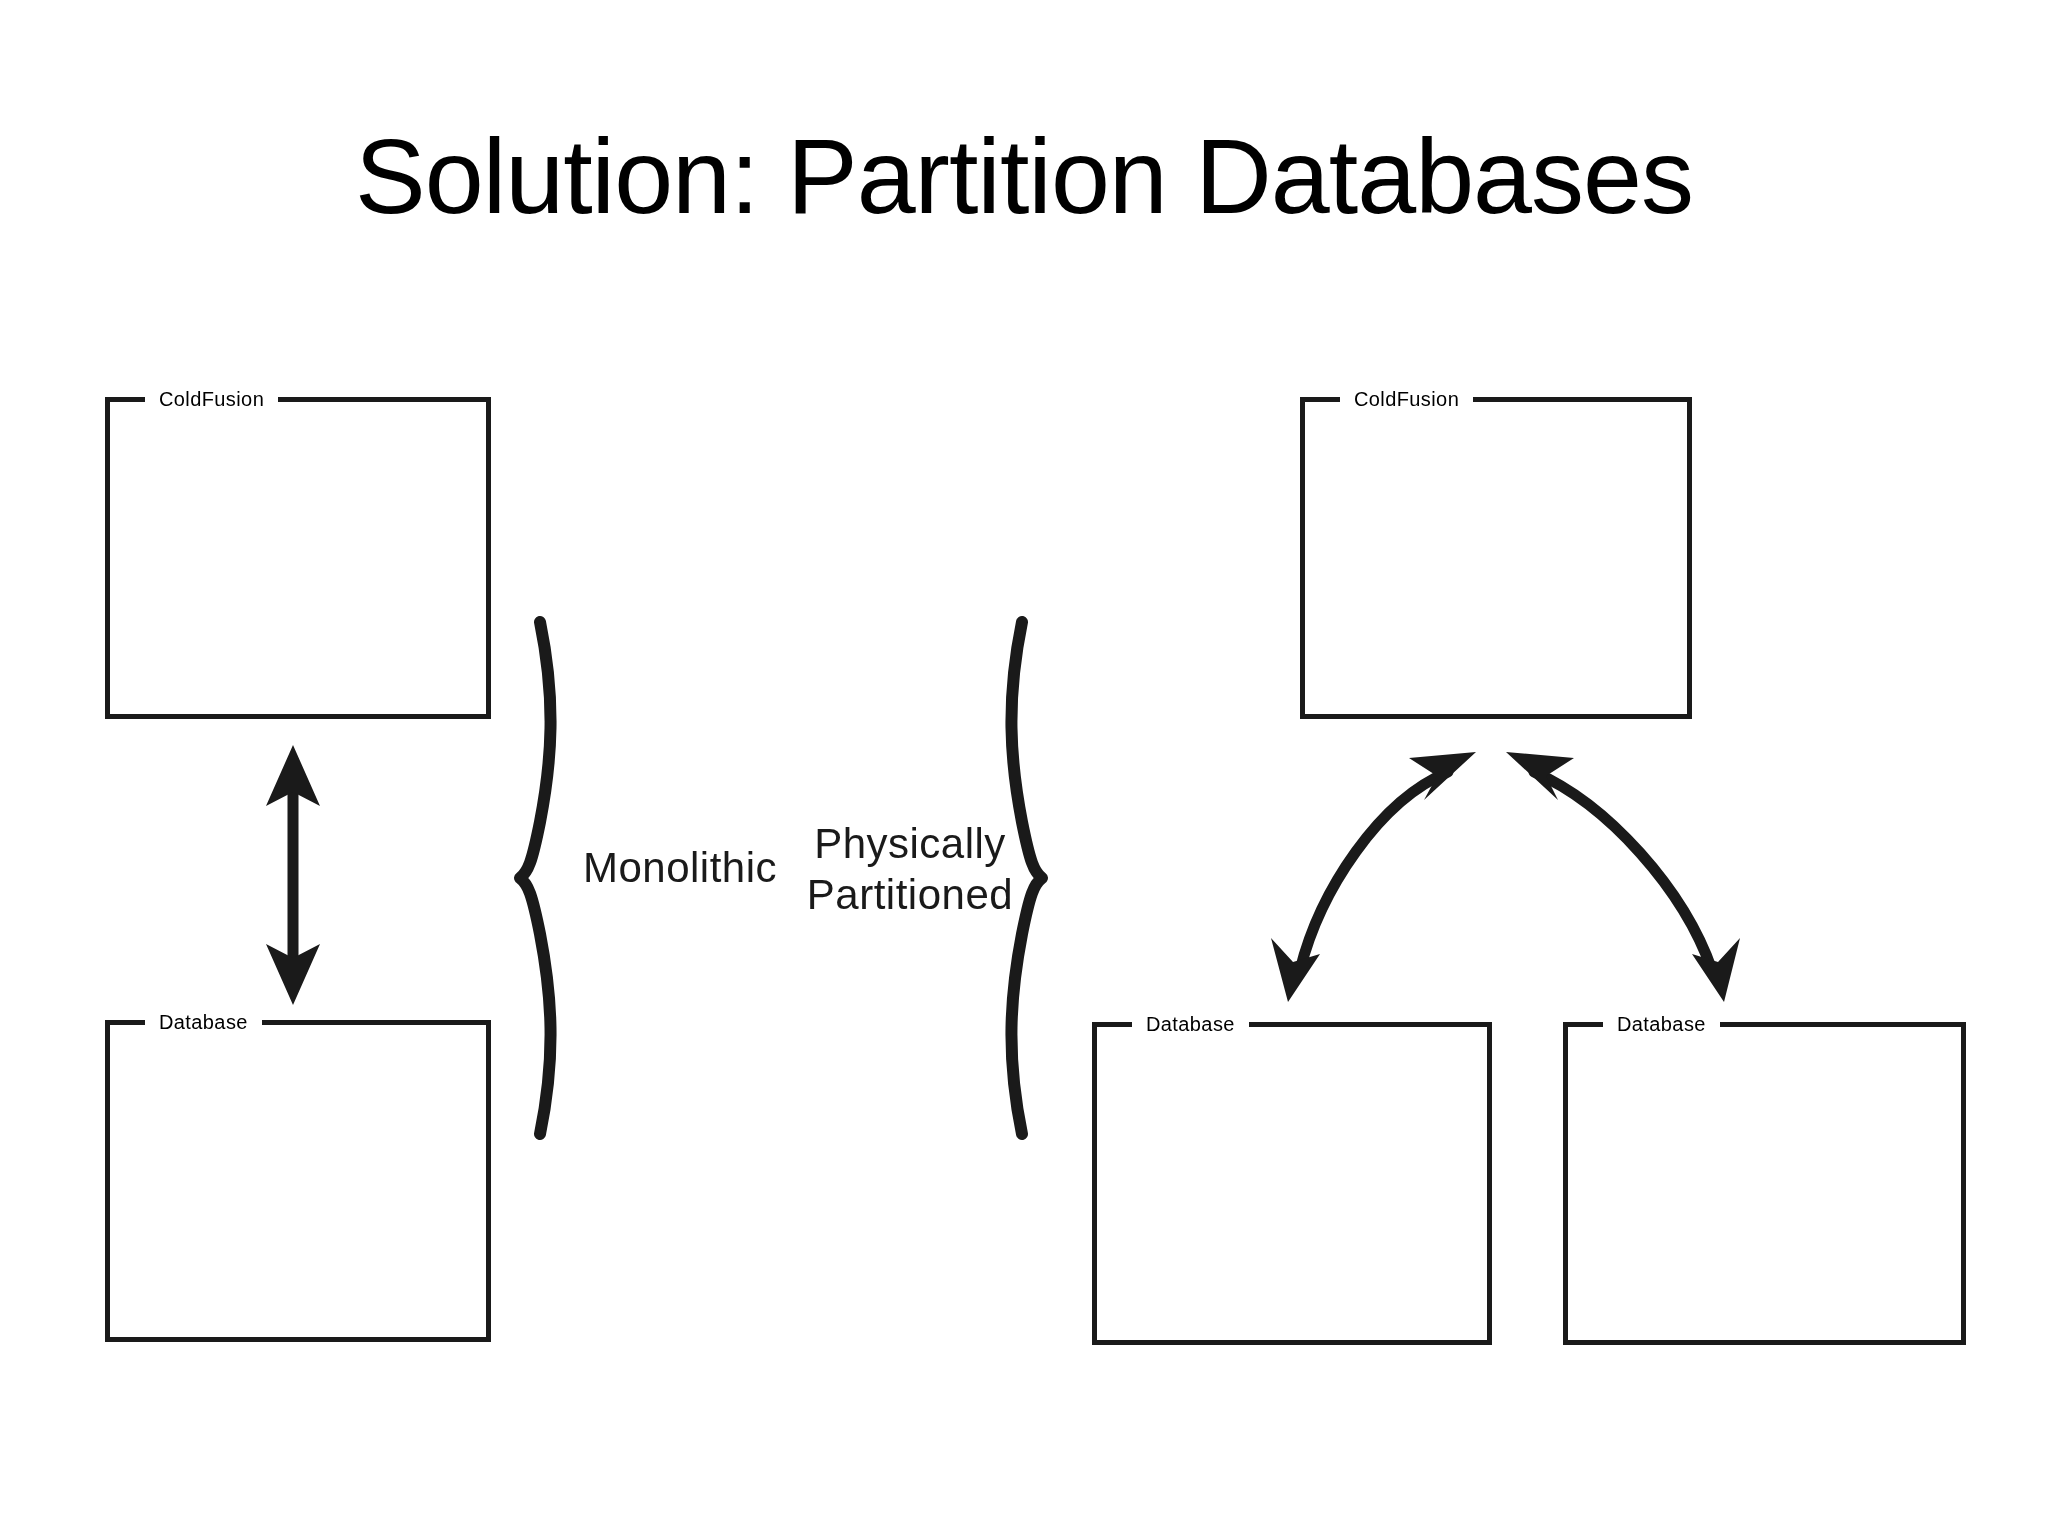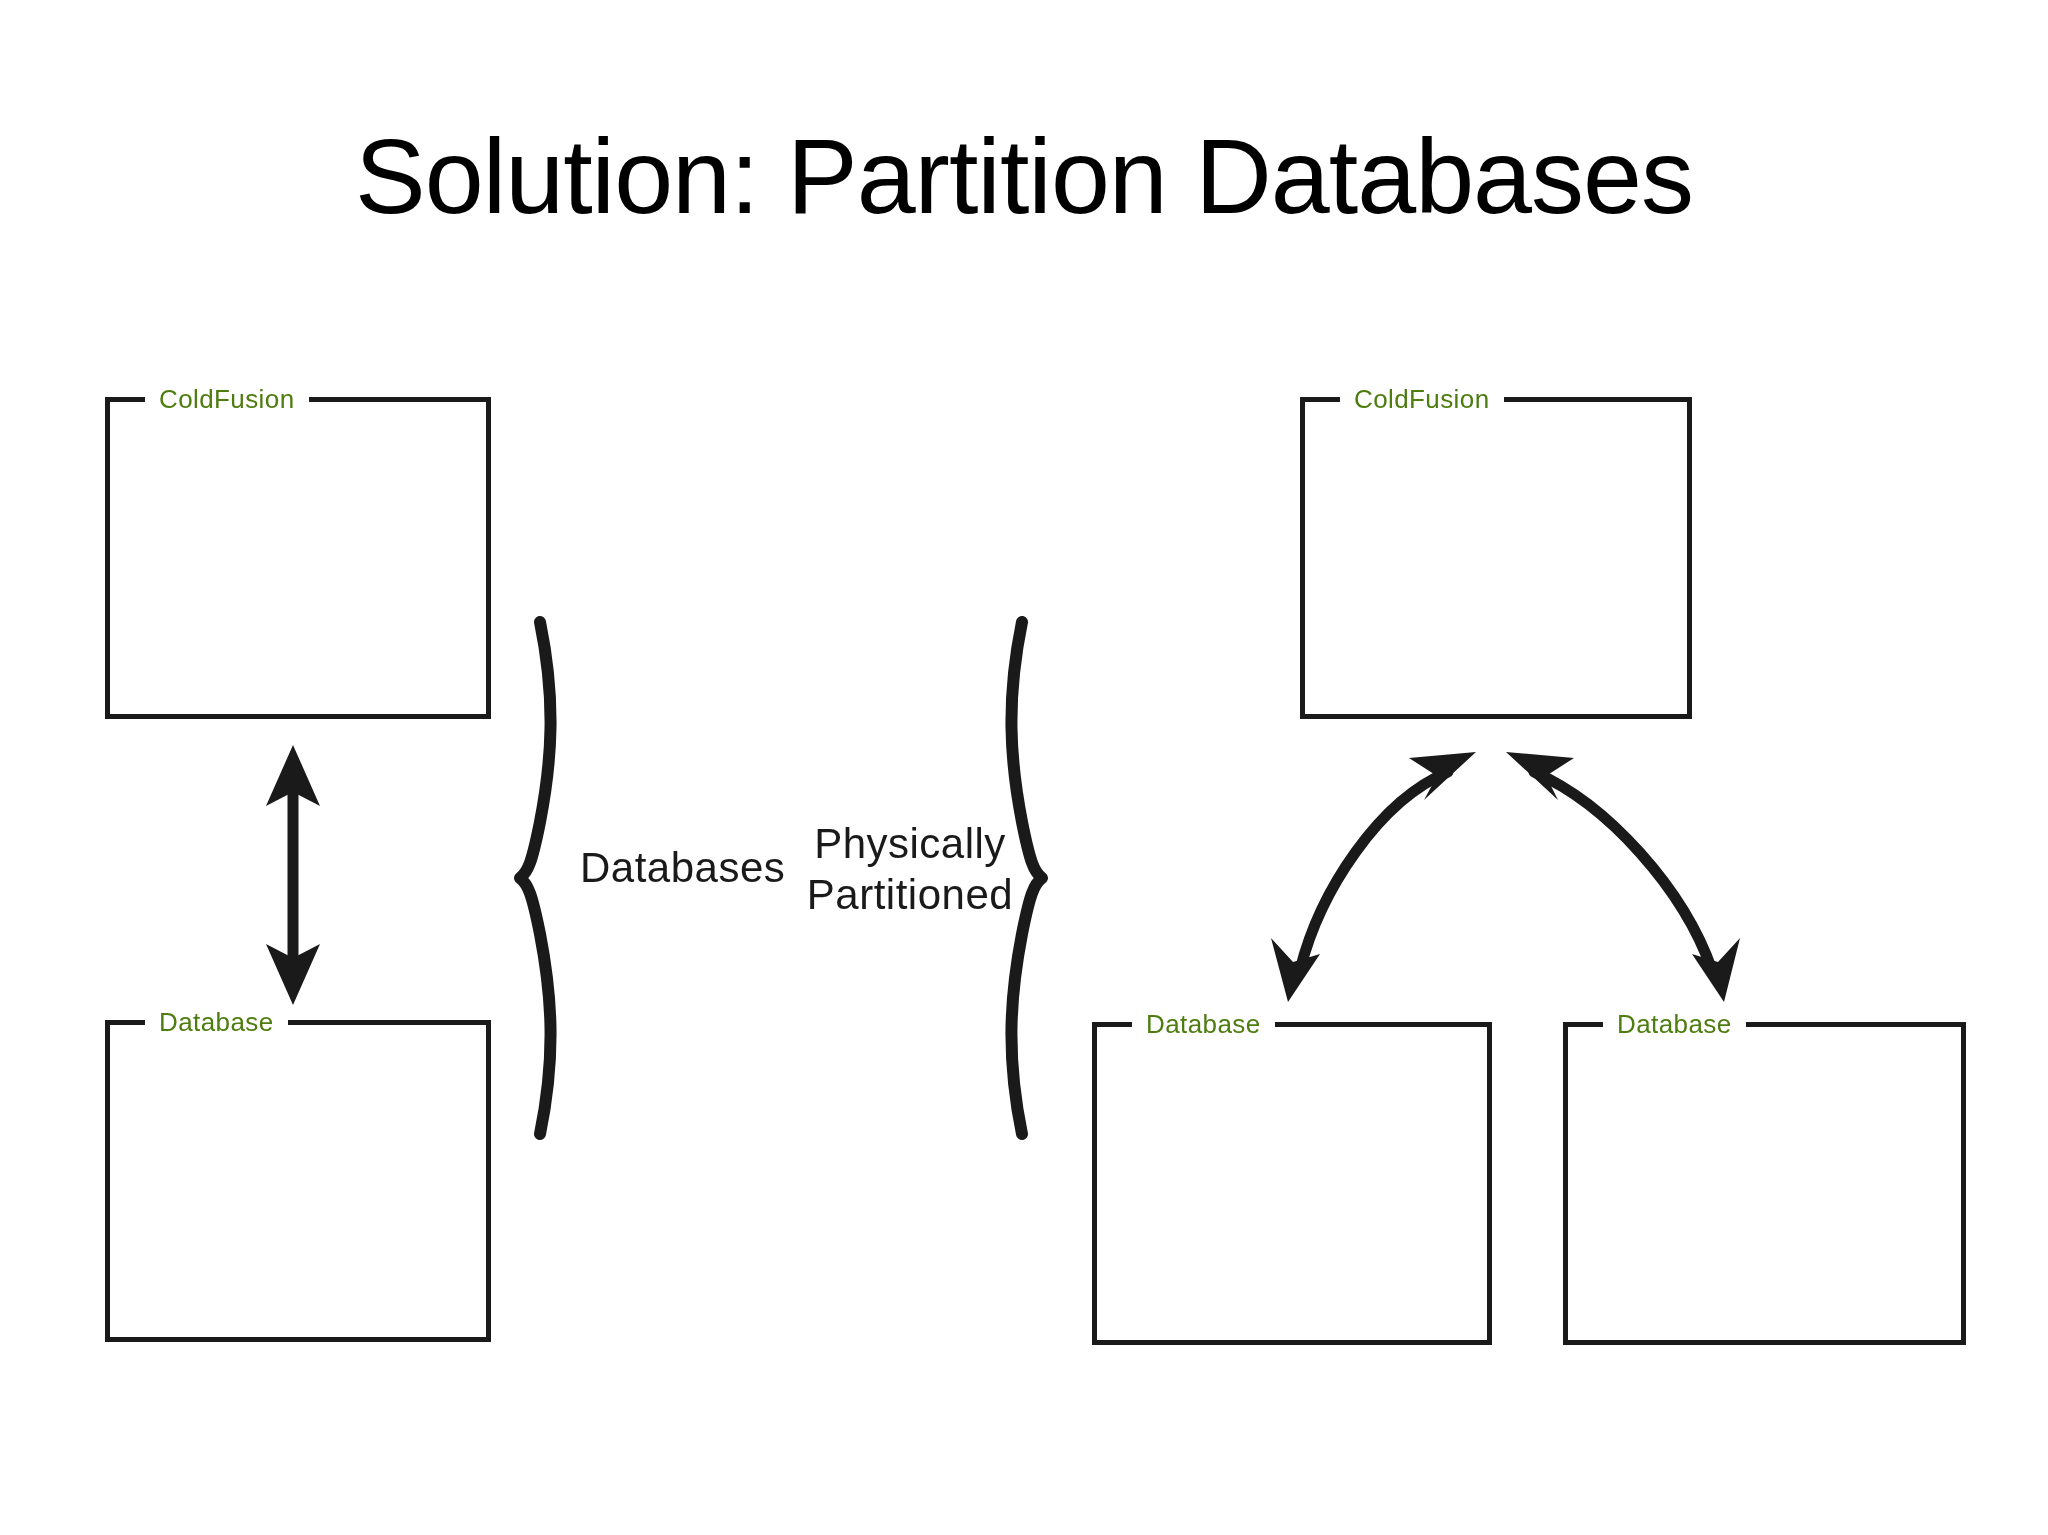--- a/index.html
+++ b/index.html
@@ -58,24 +58,24 @@
   .group-box .gb-stub {
     width: 40px;
     height: 5px;
     background: #1a1a1a;
     flex: 0 0 auto;
   }
   .group-box .gb-label {
     flex: 0 0 auto;
     margin: 0 14px 0 14px;
     font-family: "Liberation Sans", sans-serif;
-    font-size: 26px;
+    font-size: 20px;
     font-weight: 400;
     letter-spacing: 0.4px;
-    color: #4d7c0f;
+    color: #000000;
     background: #ffffff;
     line-height: 1;
     transform: translateY(-1px);
     white-space: nowrap;
   }
   .group-box .gb-rule {
     flex: 1 1 auto;
     height: 5px;
     background: #1a1a1a;
   }
@@ -143,21 +143,21 @@
   </div>
 
   <div class="group-box" style="left:1563px; top:1027px; width:403px; height:318px;">
     <div class="gb-top">
       <span class="gb-stub"></span>
       <span class="gb-label">Database</span>
       <span class="gb-rule"></span>
     </div>
   </div>
 
-  <div class="brace-label" style="left:580px; top:842px; width:200px;">Databases</div>
+  <div class="brace-label" style="left:580px; top:842px; width:200px;">Monolithic</div>
 
   <div class="brace-label" style="left:800px; top:818px; width:220px;text-align:center;">Physically
 Partitioned</div>
 
   <svg id="vector-layer" viewBox="0 0 2048 1535">
 
     <g>
       <line x1="293" y1="772" x2="293" y2="978" stroke="#1a1a1a" stroke-width="11" stroke-linecap="butt"></line>
 
       <path d="M 293 745 L 320 806 L 293 792 L 266 806 Z" fill="#1a1a1a"></path>

